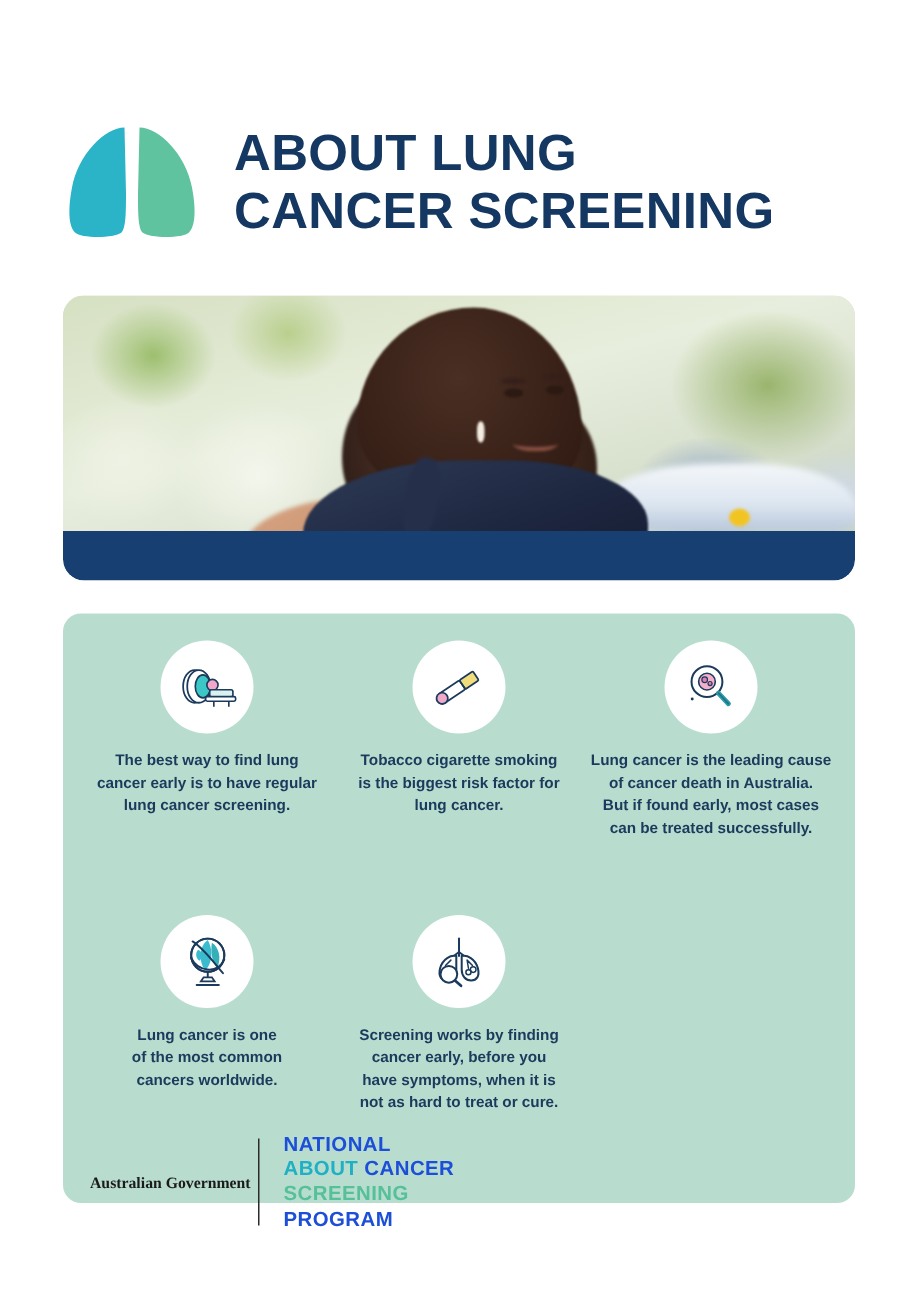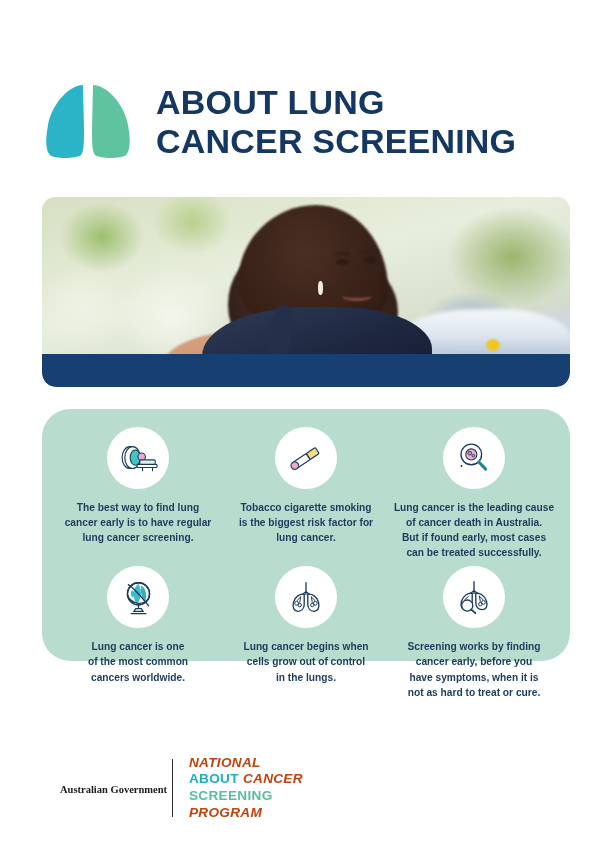--- a/index.html
+++ b/index.html
@@ -224,23 +224,23 @@
     border-radius: 40%;
     filter: blur(0.6px);
   }
 
   
   .panel {
     position: absolute;
     left: 42px;
     top: 409px;
     width: 528px;
-    height: 252px;
+    height: 393px;
     background: #b8ddcf;
-    border-radius: 28px;
+    border-radius: 12px;
   }
 
   .grid {
     position: absolute;
     inset: 0;
     padding: 18px 14px 16px 14px;
     display: grid;
     grid-template-columns: repeat(3, 1fr);
     grid-template-rows: repeat(2, 1fr);
     column-gap: 4px;
@@ -320,21 +320,21 @@
   .prog-line {
     font-size: 13.6px;
     font-weight: bold;
     letter-spacing: 0.3px;
     color: #1f1f1f;
     white-space: nowrap;
   }
 
   .c-teal { color: #1fb0c4; }
   .c-green { color: #56c09a; }
-  .c-dark { color: #c2410c; font-style: italic; }
+  .c-dark { color: #1d4ed8; }
 
   .page-num {
     position: absolute;
     right: 42px;
     top: 880px;
     font-size: 9.5px;
     color: #3a3a3a;
     letter-spacing: 0.2px;
   }
 </style>
@@ -452,38 +452,20 @@
             <line x1="19" y1="28" x2="19" y2="32" stroke="#1b3a5c" stroke-width="1.4"></line>
             <path d="M14 35 L24 35 L22 32 L16 32 Z" fill="#ffffff" stroke="#1b3a5c" stroke-width="1.3"></path>
             <line x1="11" y1="37.5" x2="27" y2="37.5" stroke="#1b3a5c" stroke-width="1.5" stroke-linecap="round"></line>
           </svg>
         </div>
         <div class="cell-text">Lung cancer is one
 of the most common
 cancers worldwide.</div>
       </div>
 
-      <div class="cell">
-        <div class="icon-circle">
-          <svg viewBox="0 0 40 38" width="36" height="34">
-            <line x1="20" y1="3" x2="20" y2="16" stroke="#1b3a5c" stroke-width="1.5" stroke-linecap="round"></line>
-            <path d="M20 13 L12 19 M20 13 L28 19" stroke="#1b3a5c" stroke-width="1.4" stroke-linecap="round"></path>
-            <path d="M18 16 C14 15 8 18 6 25 C4.5 31 7 35 11 35 C15 35 18 32 18 27 Z" fill="#ffffff" stroke="#1b3a5c" stroke-width="1.5"></path>
-            <path d="M22 16 C26 15 32 18 34 25 C35.5 31 33 35 29 35 C25 35 22 32 22 27 Z" fill="#ffffff" stroke="#1b3a5c" stroke-width="1.5"></path>
-            <path d="M14 19 L10 23 M14 19 L13 25 M26 19 L30 23 M26 19 L27 25" stroke="#1b3a5c" stroke-width="1.1" stroke-linecap="round"></path>
-            <circle cx="9.5" cy="26" r="2.1" fill="none" stroke="#1b3a5c" stroke-width="1.1"></circle>
-            <circle cx="13" cy="28" r="1.9" fill="none" stroke="#1b3a5c" stroke-width="1.1"></circle>
-            <circle cx="30.5" cy="26" r="2.1" fill="none" stroke="#1b3a5c" stroke-width="1.1"></circle>
-            <circle cx="27" cy="28" r="1.9" fill="none" stroke="#1b3a5c" stroke-width="1.1"></circle>
-          </svg>
-        </div>
-        <div class="cell-text">Lung cancer begins when
-cells grow out of control
-in the lungs.</div>
-      </div>
 
       <div class="cell">
         <div class="icon-circle">
           <svg viewBox="0 0 40 40" width="36" height="36">
             <line x1="20" y1="3" x2="20" y2="16" stroke="#1b3a5c" stroke-width="1.5" stroke-linecap="round"></line>
             <path d="M20 13 L12 19 M20 13 L28 19" stroke="#1b3a5c" stroke-width="1.4" stroke-linecap="round"></path>
             <path d="M18 16 C14 15 8 18 6 25 C4.5 31 7 34 11 34 C15 34 18 31 18 26 Z" fill="#ffffff" stroke="#1b3a5c" stroke-width="1.5"></path>
             <path d="M22 16 C26 15 32 18 34 25 C35.5 31 33 34 29 34 C25 34 22 31 22 26 Z" fill="#ffffff" stroke="#1b3a5c" stroke-width="1.5"></path>
             <path d="M14 19 L10 23 M26 19 L30 23 M26 19 L27 25" stroke="#1b3a5c" stroke-width="1.1" stroke-linecap="round"></path>
             <circle cx="30.5" cy="26" r="2.1" fill="none" stroke="#1b3a5c" stroke-width="1.1"></circle>

